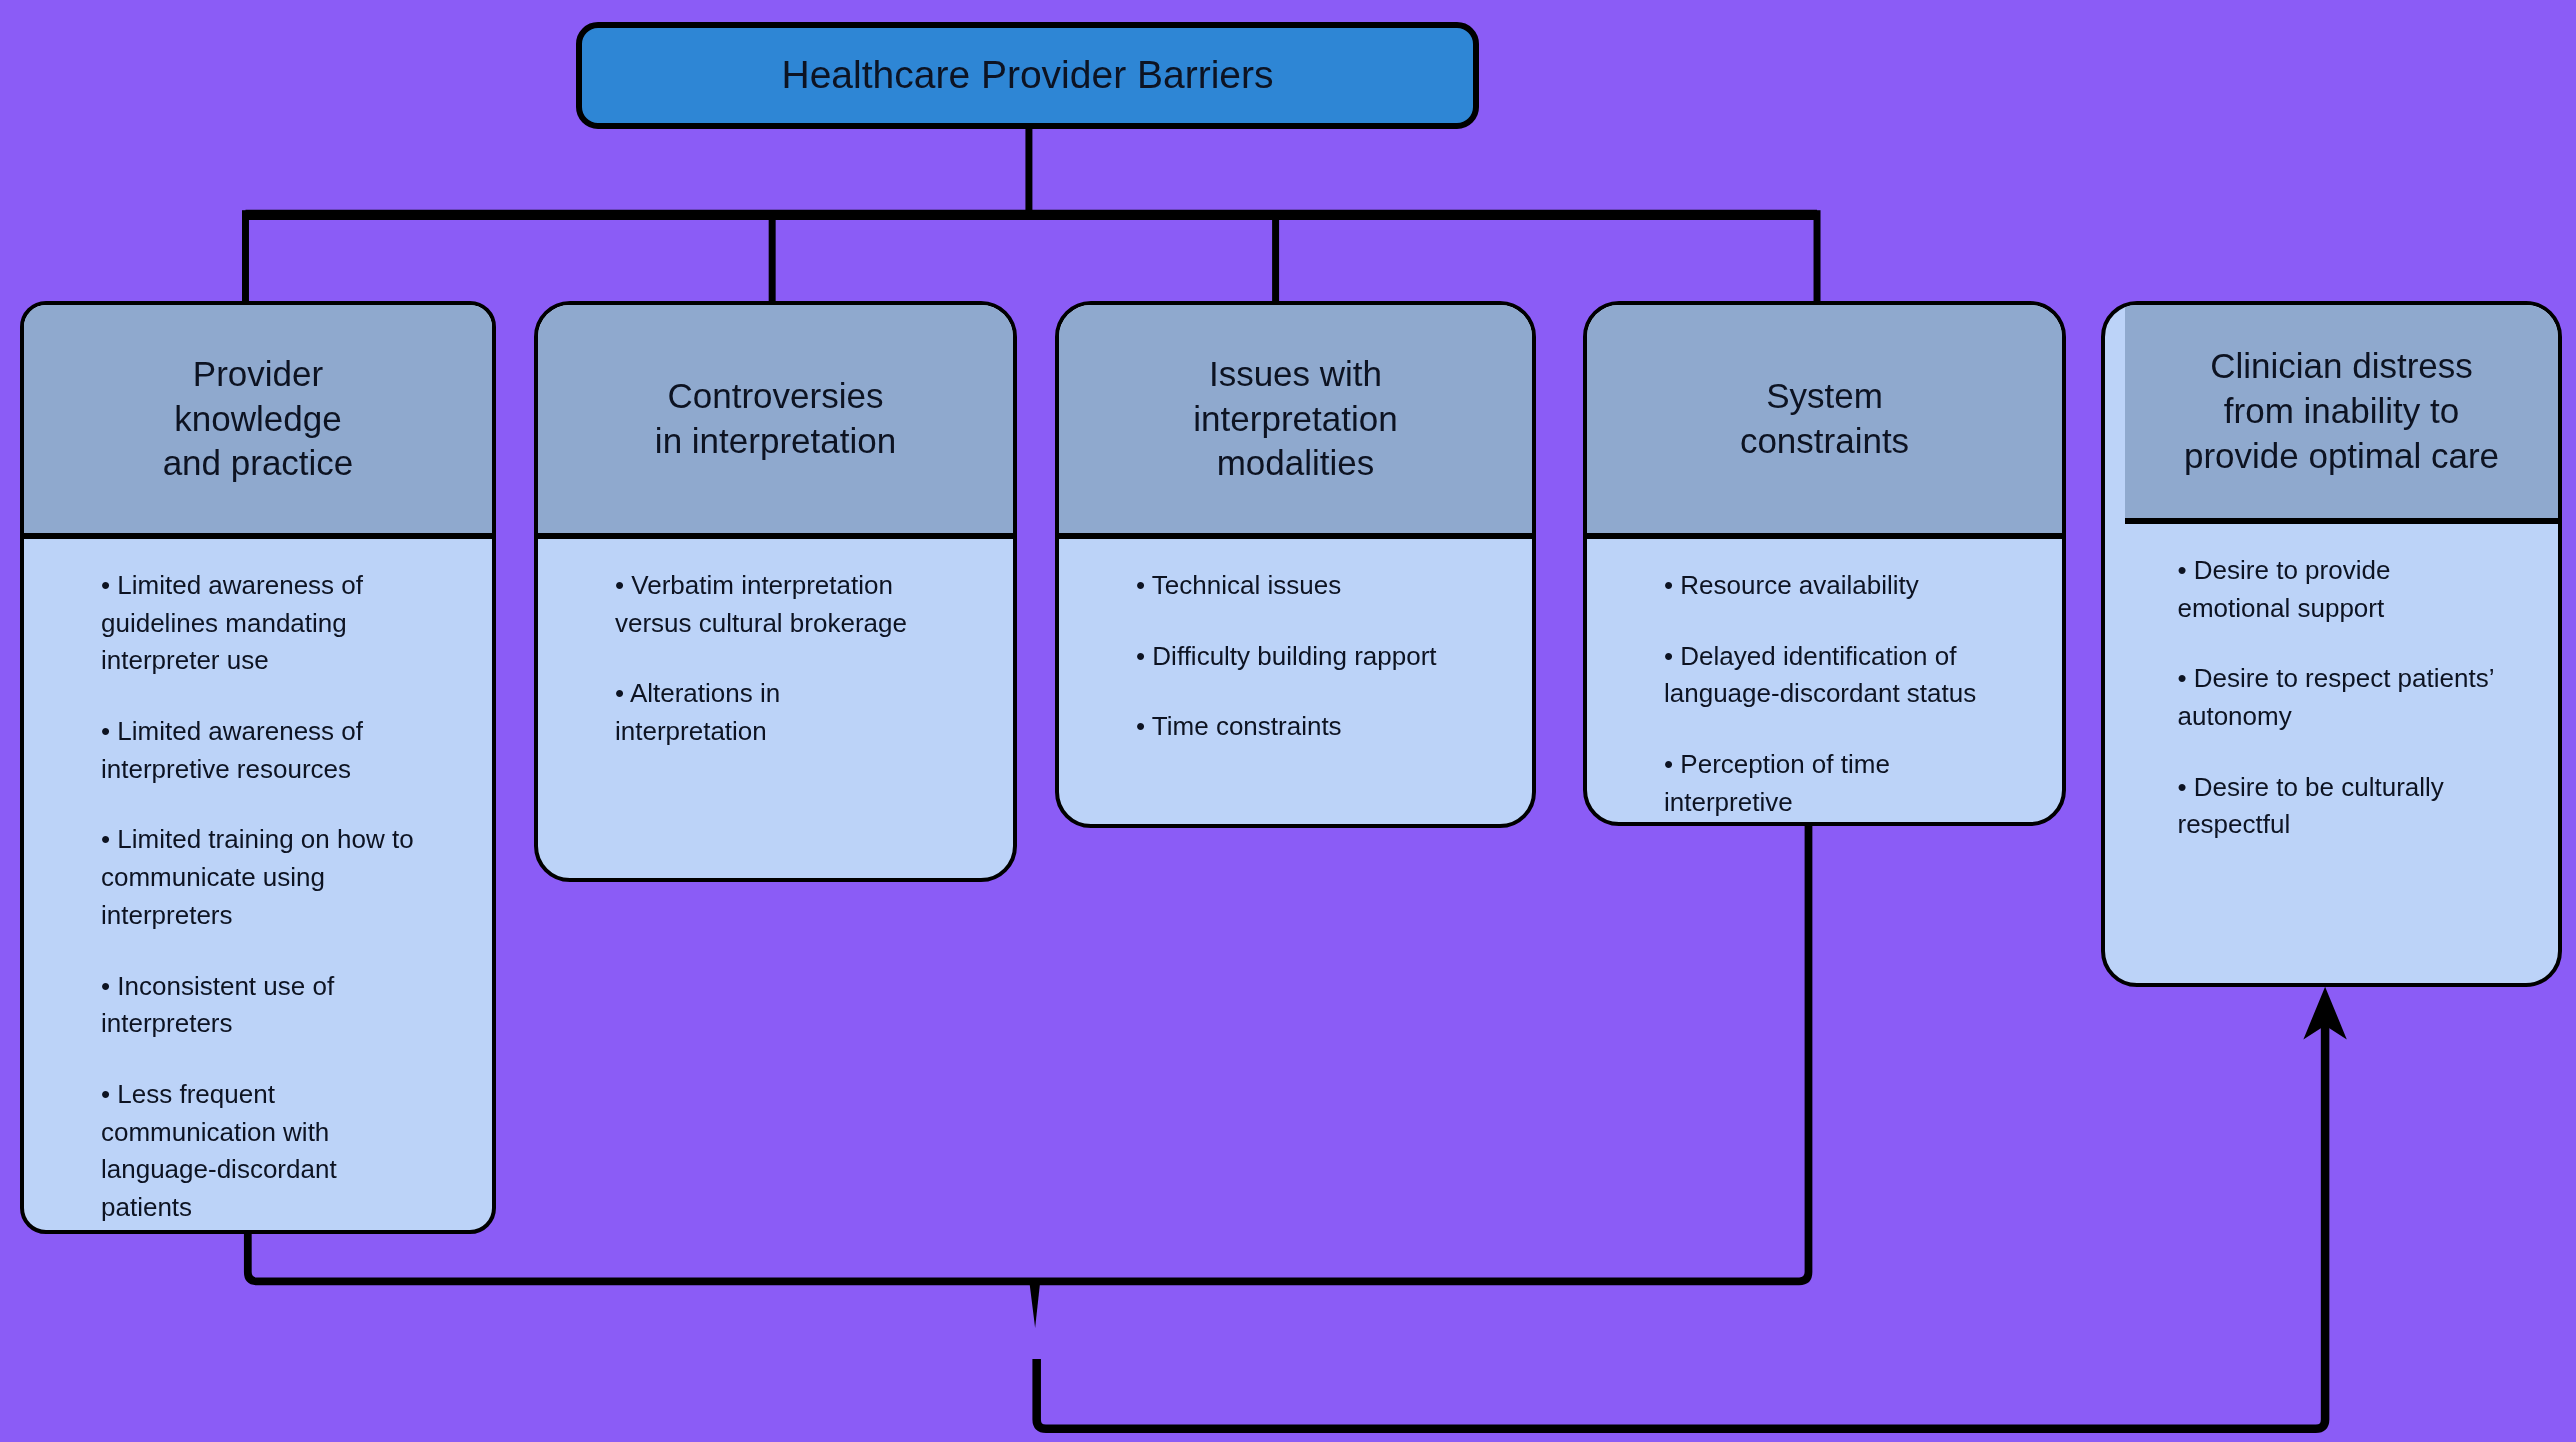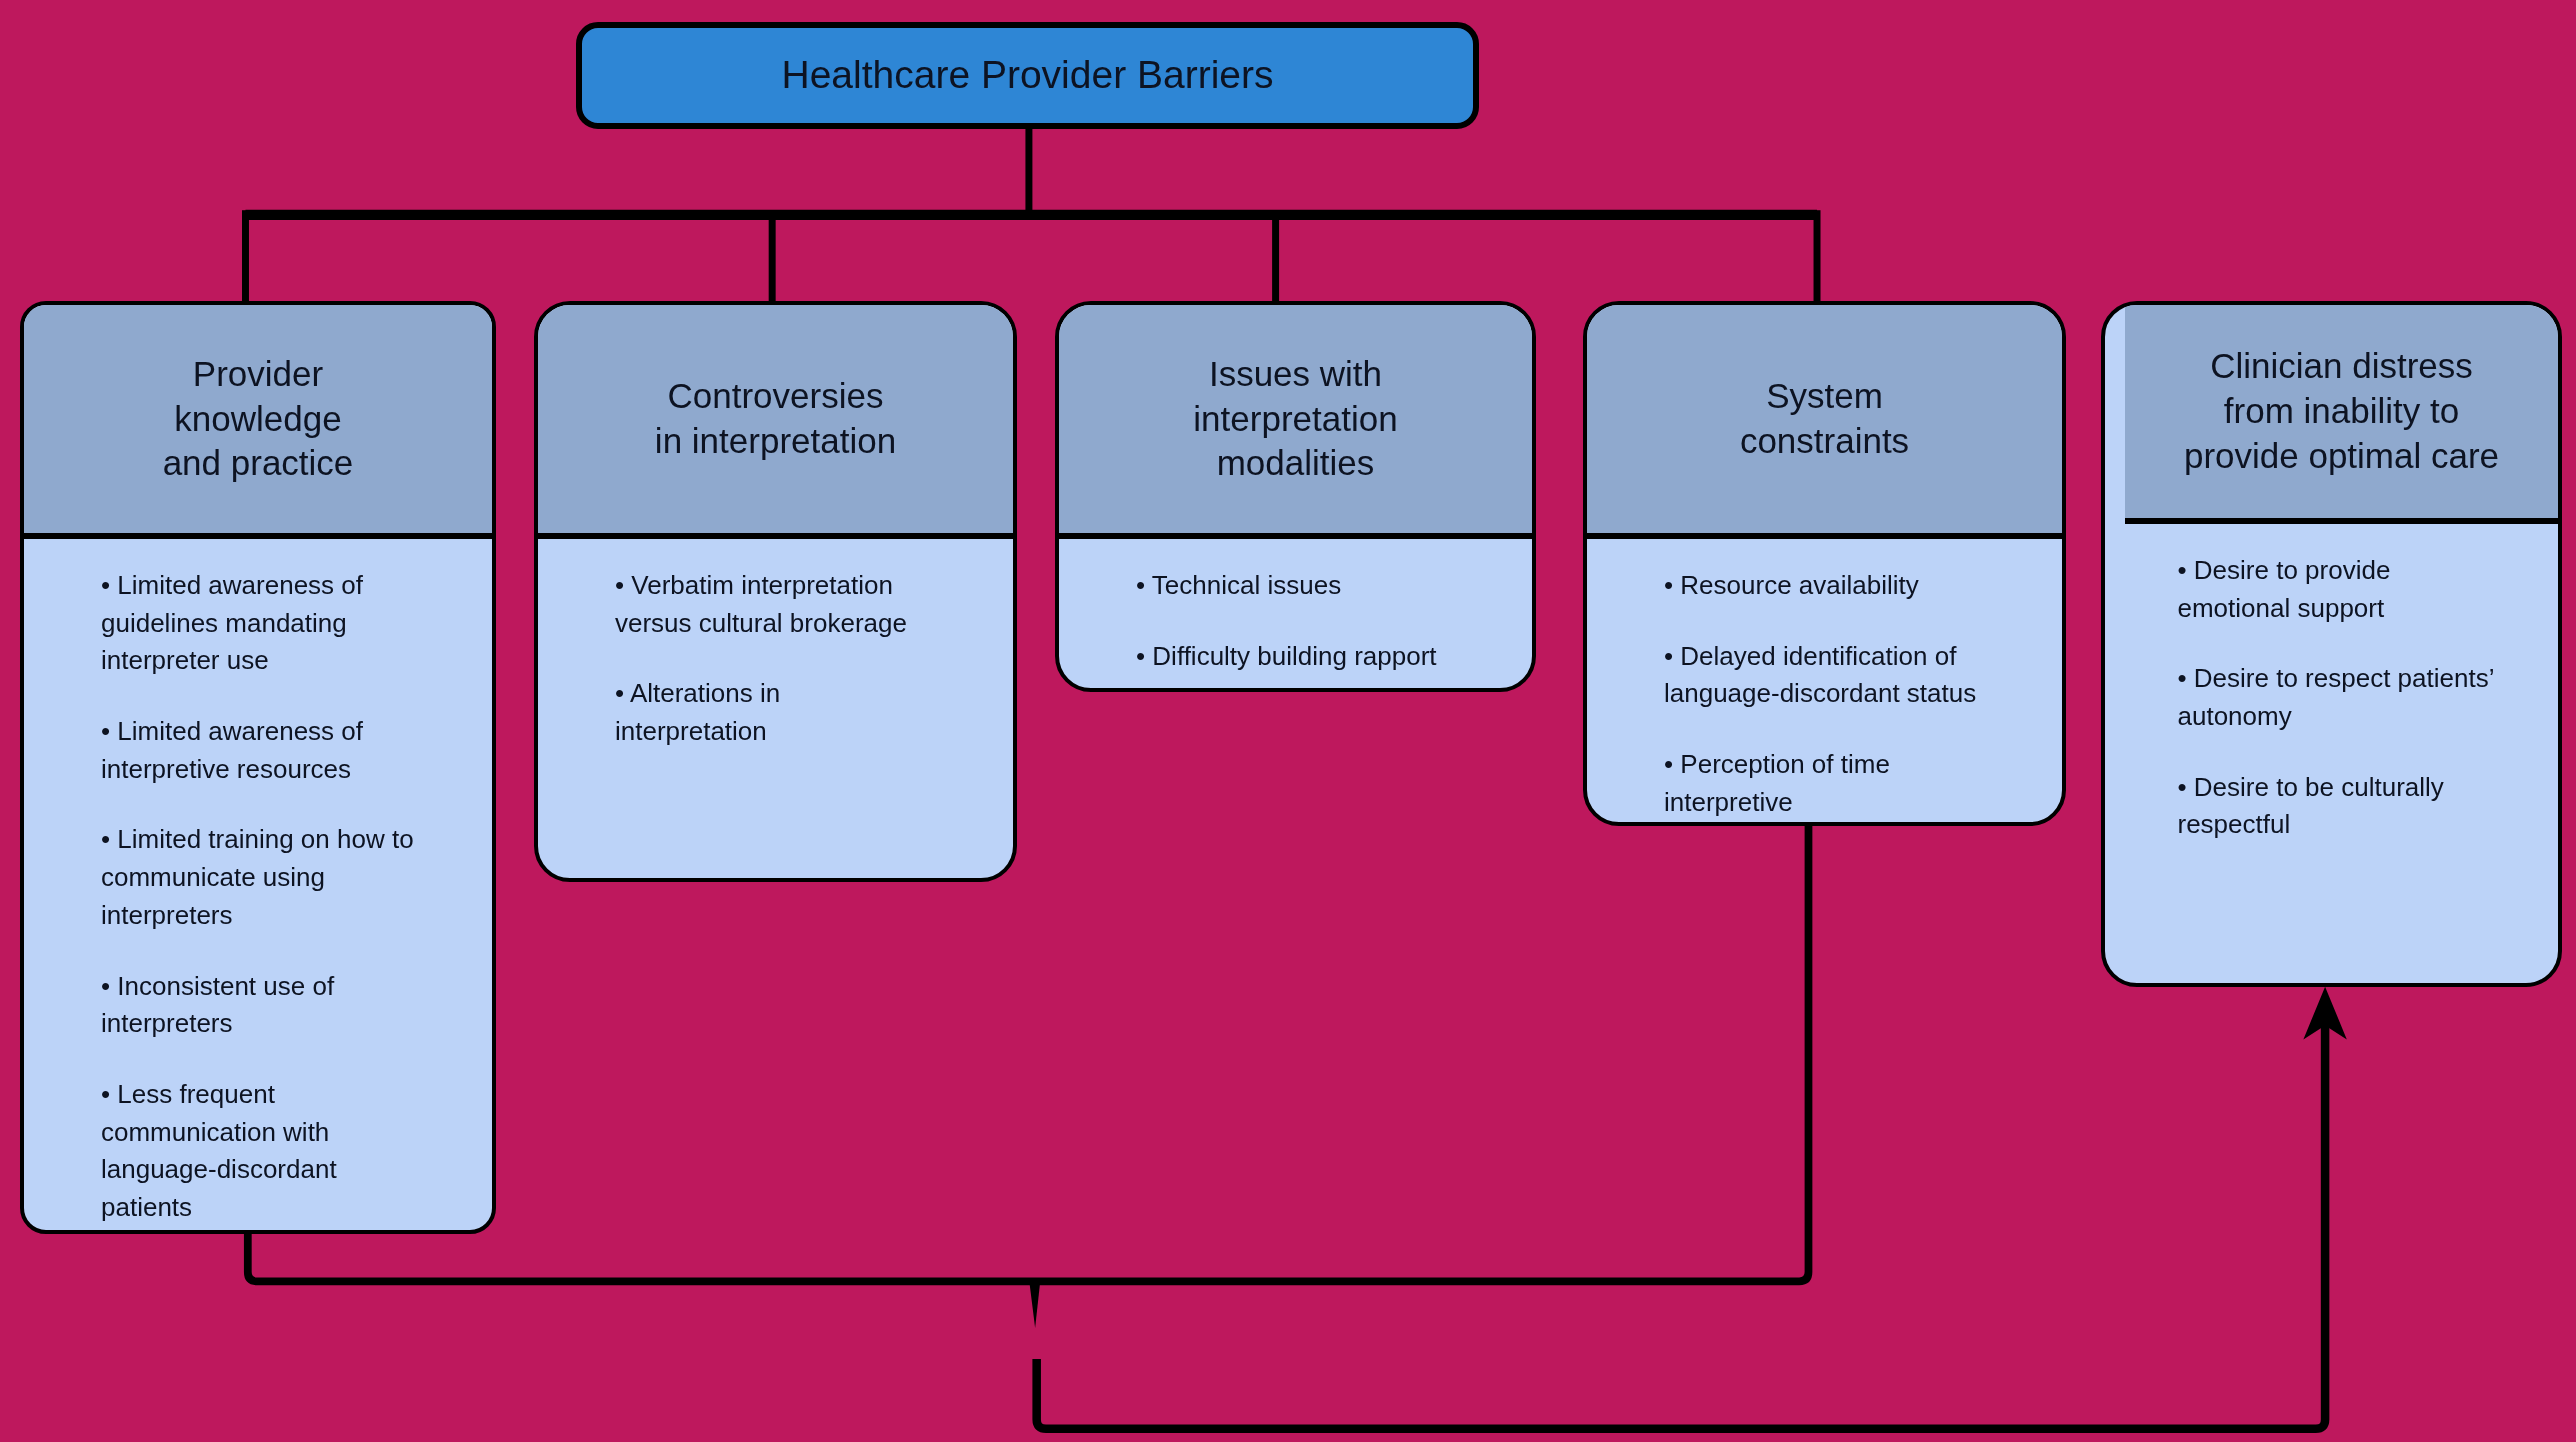--- a/index.html
+++ b/index.html
@@ -5,21 +5,21 @@
   html, body {
     margin: 0;
     padding: 0;
     background: #ffffff;
     font-family: "Liberation Sans", sans-serif;
   }
   .canvas {
     position: relative;
     width: 2576px;
     height: 1442px;
-    background: #be185d;
+    background: #8b5cf6;
     overflow: hidden;
     color: var(--text, #0d1322);
   }
   svg.connectors {
     position: absolute;
     inset: 0;
     width: 100%;
     height: 100%;
     z-index: 1;
   }
@@ -94,21 +94,21 @@
   .node.box5 .bod { padding: 28px 18.6px 7.8px 29.5px; }
   .bullet {
     margin: 0 0 33px 0;
     font-size: 26px;
     line-height: 1.45;
     white-space: pre-line;
     color: var(--text, #0d1322);
   }
   .box1 { left: 20px;   width: 476px; height: 933px; border-radius: 26px; }
   .box2 { left: 534px;  width: 483px; height: 581px;  }
-  .box3 { left: 1055px; width: 481px; height: 391px;  }
+  .box3 { left: 1055px; width: 481px; height: 527px;  }
   .box4 { left: 1583px; width: 483px; height: 525px;  }
   .box5 { left: 2101px; width: 461px; height: 686px;  }
 </style>
 </head>
 <body>
 
 <div class="canvas">
 
   <svg class="connectors" viewBox="0 0 3320 1859" aria-hidden="true">
     <path class="ln w9" d="M1326 160 V277"></path>

